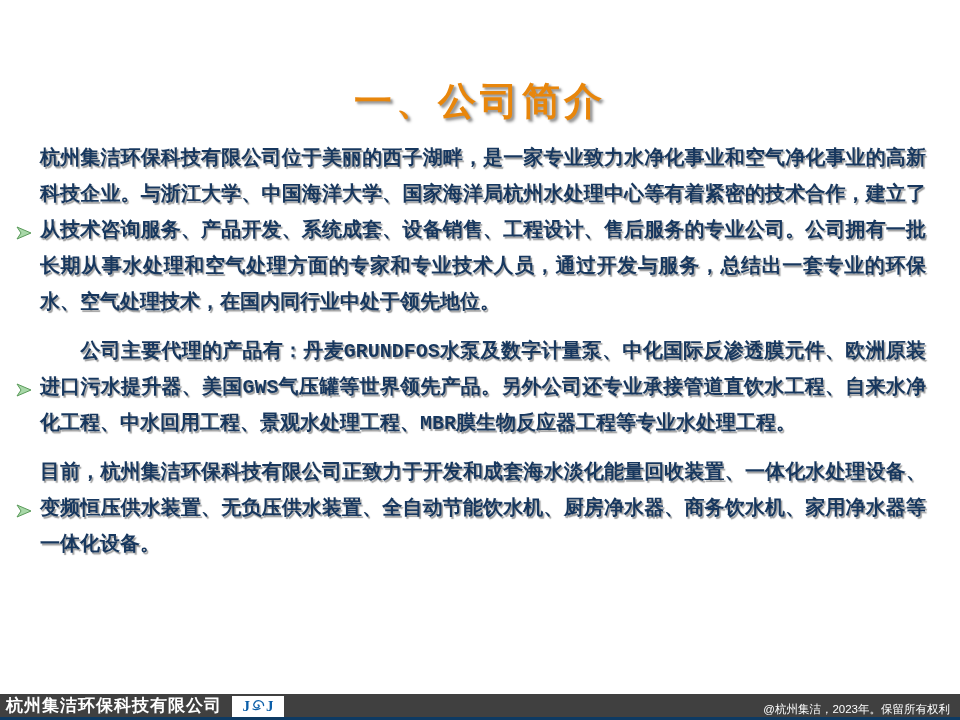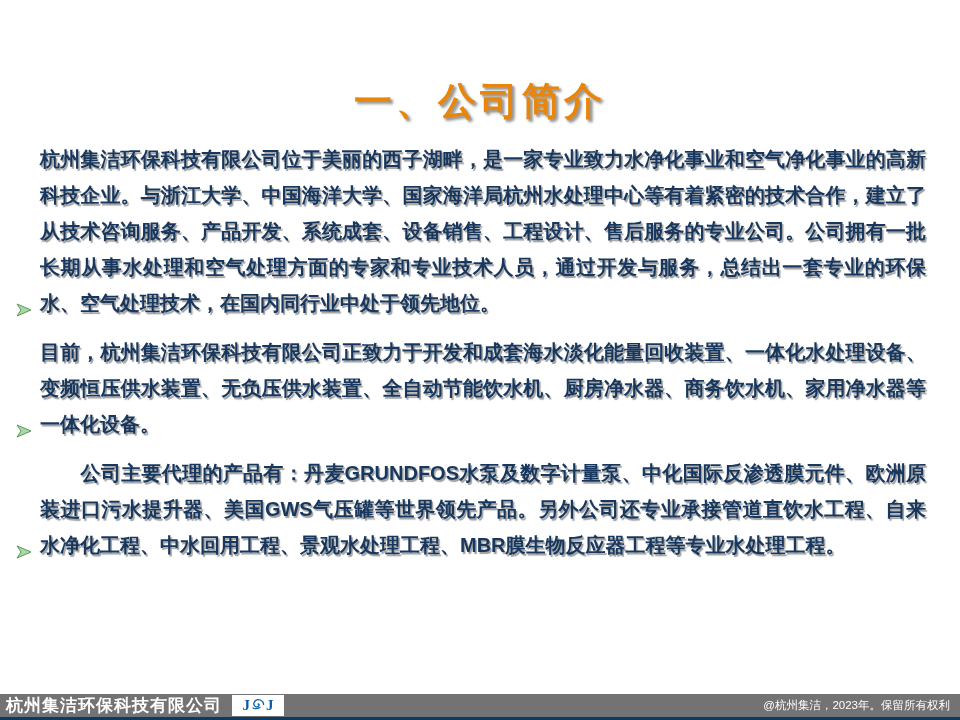--- a/index.html
+++ b/index.html
@@ -27,22 +27,23 @@
     letter-spacing: 4px;
     color: #e8860b;
     text-shadow: 2px 2px 2px #9a9a9a, 3px 3px 3px rgba(0,0,0,0.25);
   }
   .bullets {
     margin-top: 14px;
     padding: 0 34px 0 14px;
   }
   .bullet-item {
     display: flex;
-    align-items: flex-end;
+    align-items: center;
     margin-bottom: 13px;
+    font-family: Liberation Mono, monospace;
   }
   .bullet-marker {
     flex: 0 0 26px;
     padding-top: 9px;
     padding-left: 2px;
   }
   .bullet-text {
     flex: 1;
     font-size: 20px;
     font-weight: bold;
@@ -51,24 +52,24 @@
     text-align: justify;
     text-justify: inter-ideograph;
     text-shadow: 1.5px 1.5px 1px rgba(40,40,40,0.45);
   }
   .footer {
     position: absolute;
     left: 0;
     bottom: 0;
     width: 960px;
     height: 26px;
-    background: #737373;
+    background: #404040;
     border-bottom: 3px solid #0d3a63;
     display: flex;
-    align-items: center;
+    align-items: flex-end;
   }
   .footer-company {
     color: #ffffff;
     font-weight: bold;
     font-size: 17px;
     padding-left: 6px;
     letter-spacing: 1px;
     white-space: nowrap;
   }
   .footer-logo {
@@ -116,30 +117,30 @@
       </span>
       <span class="bullet-text">杭州集洁环保科技有限公司位于美丽的西子湖畔，是一家专业致力水净化事业和空气净化事业的高新科技企业。与浙江大学、中国海洋大学、国家海洋局杭州水处理中心等有着紧密的技术合作，建立了从技术咨询服务、产品开发、系统成套、设备销售、工程设计、售后服务的专业公司。公司拥有一批长期从事水处理和空气处理方面的专家和专业技术人员，通过开发与服务，总结出一套专业的环保水、空气处理技术，在国内同行业中处于领先地位。</span>
     </div>
 
     <div class="bullet-item">
       <span class="bullet-marker">
         <svg width="16" height="14" viewBox="0 0 16 14">
           <polygon points="1,1 15,7 1,13 5,7" fill="#a8d8a8" stroke="#5a9a5a" stroke-width="1"></polygon>
         </svg>
       </span>
-      <span class="bullet-text">目前，杭州集洁环保科技有限公司正致力于开发和成套海水淡化能量回收装置、一体化水处理设备、变频恒压供水装置、无负压供水装置、全自动节能饮水机、厨房净水器、商务饮水机、家用净水器等一体化设备。</span>
+      <span class="bullet-text">　　公司主要代理的产品有：丹麦GRUNDFOS水泵及数字计量泵、中化国际反渗透膜元件、欧洲原装进口污水提升器、美国GWS气压罐等世界领先产品。另外公司还专业承接管道直饮水工程、自来水净化工程、中水回用工程、景观水处理工程、MBR膜生物反应器工程等专业水处理工程。</span>
     </div>
 
     <div class="bullet-item">
       <span class="bullet-marker">
         <svg width="16" height="14" viewBox="0 0 16 14">
           <polygon points="1,1 15,7 1,13 5,7" fill="#a8d8a8" stroke="#5a9a5a" stroke-width="1"></polygon>
         </svg>
       </span>
-      <span class="bullet-text">　　公司主要代理的产品有：丹麦GRUNDFOS水泵及数字计量泵、中化国际反渗透膜元件、欧洲原装进口污水提升器、美国GWS气压罐等世界领先产品。另外公司还专业承接管道直饮水工程、自来水净化工程、中水回用工程、景观水处理工程、MBR膜生物反应器工程等专业水处理工程。</span>
+      <span class="bullet-text">目前，杭州集洁环保科技有限公司正致力于开发和成套海水淡化能量回收装置、一体化水处理设备、变频恒压供水装置、无负压供水装置、全自动节能饮水机、厨房净水器、商务饮水机、家用净水器等一体化设备。</span>
     </div>
 
 
   </div>
 
   <div class="footer">
     <span class="footer-company">杭州集洁环保科技有限公司</span>
     <span class="footer-logo">
       <span class="logo-letter">J</span>
       <span class="logo-swirl">

